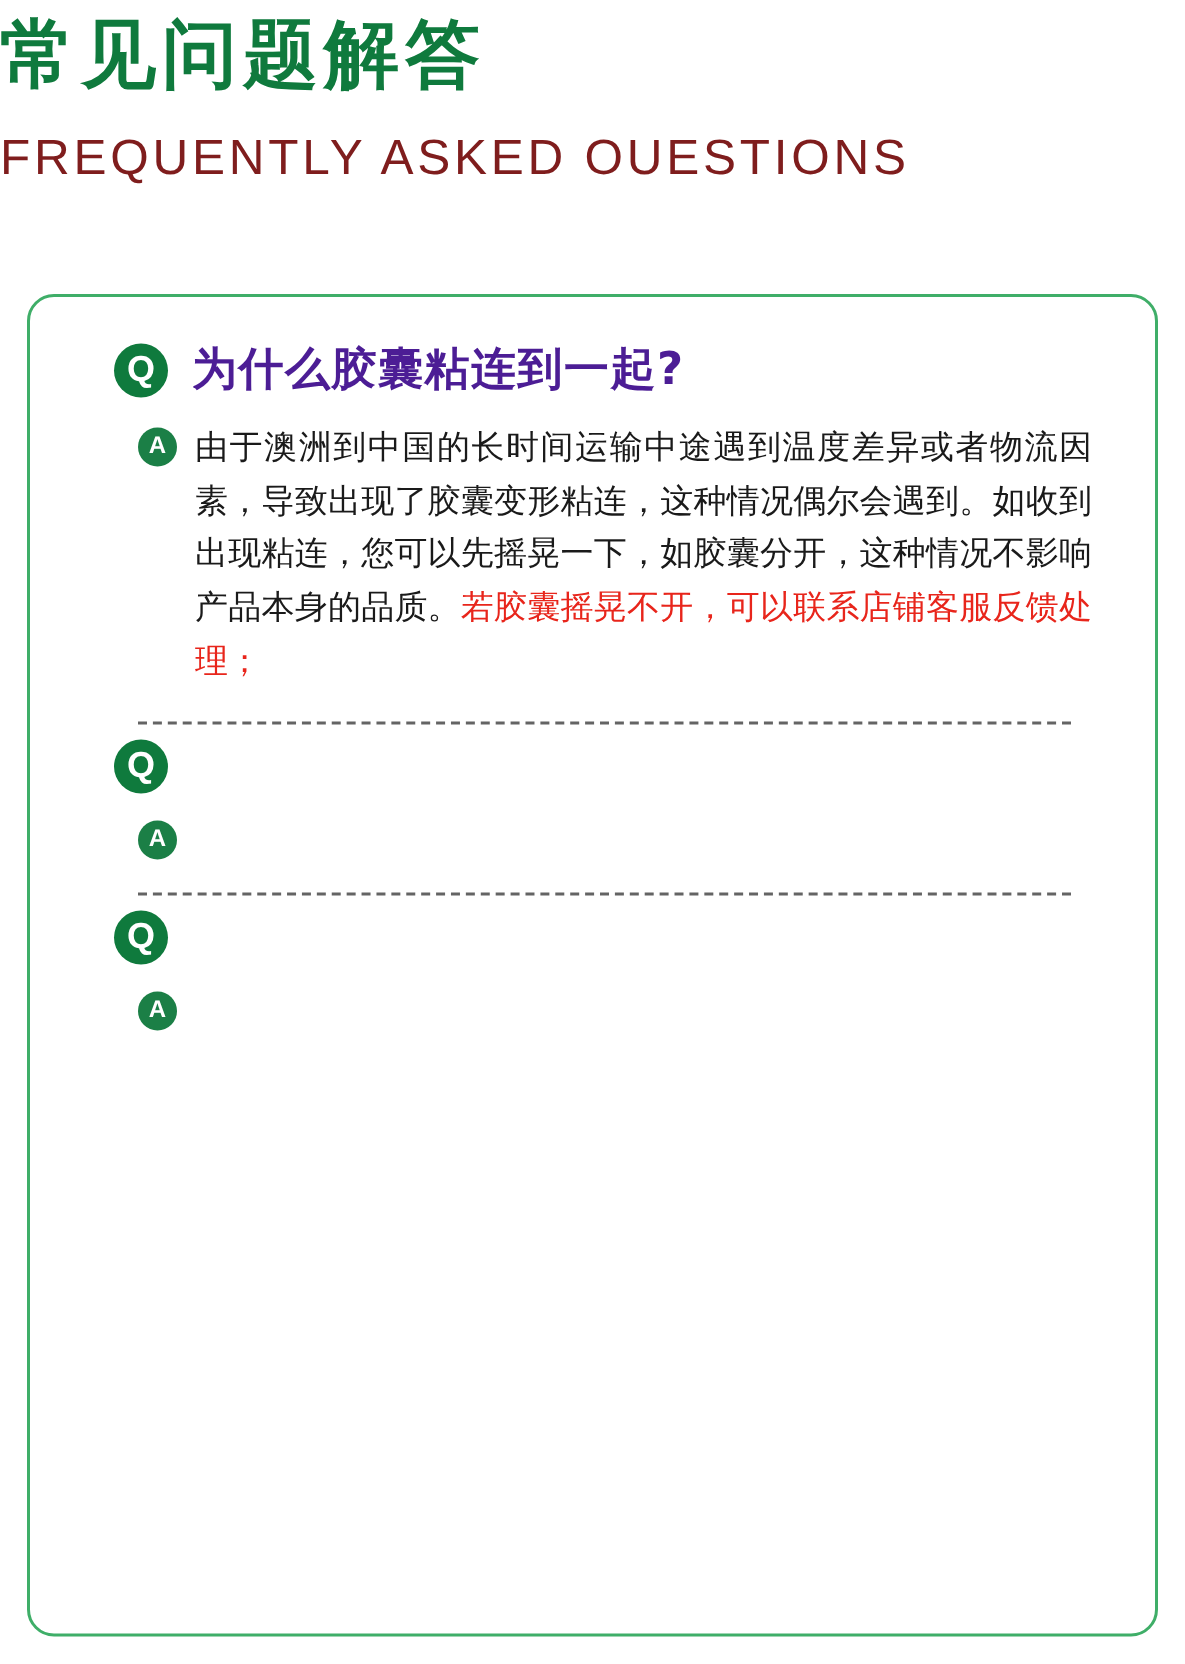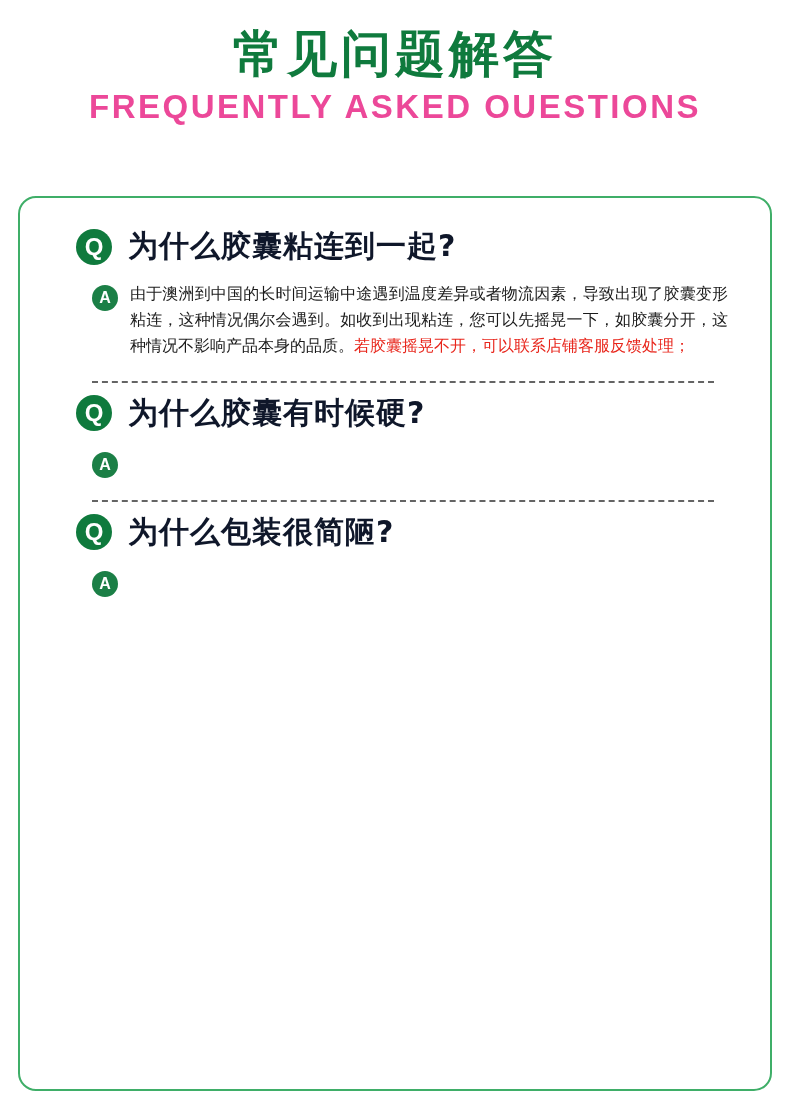--- a/index.html
+++ b/index.html
@@ -14,38 +14,38 @@
     color: #222222;
     overflow: hidden;
   }
   .page {
     position: relative;
     width: 790px;
     height: 1109px;
     box-sizing: border-box;
   }
   .header {
-    text-align: center;
-    padding-top: 26px;
+    text-align: left;
+    padding-top: 8px;
   }
   .header-title-cn {
     font-size: 50px;
     font-weight: bold;
     color: #0f7a3d;
     letter-spacing: 4px;
     line-height: 1.15;
     font-family: "DejaVu Sans", "Liberation Sans", sans-serif;
   }
   .header-title-en {
-    margin-top: 4px;
+    margin-top: 20px;
     font-size: 33px;
-    color: #ec4899;
+    color: #7f1d1d;
     letter-spacing: 2.5px;
     font-family: "Liberation Sans", sans-serif;
-    font-weight: 700;
+    font-weight: 400;
   }
   .faq-box {
     position: absolute;
     left: 18px;
     top: 196px;
     width: 754px;
     height: 895px;
     border: 2px solid #3fae68;
     border-radius: 18px;
     box-sizing: border-box;
@@ -77,33 +77,33 @@
   .badge.a {
     width: 26px;
     height: 26px;
     font-size: 16px;
     background: #1b7f46;
     margin-top: 4px;
   }
   .q-text {
     font-size: 30px;
     font-weight: bold;
-    color: #0f172a;
+    color: #4c1d95;
     letter-spacing: 1px;
     font-family: "DejaVu Sans", "Liberation Sans", sans-serif;
   }
   .a-row {
     display: flex;
     gap: 12px;
     padding-left: 46px;
     padding-right: 16px;
     margin-top: 14px;
   }
   .a-text {
-    font-size: 16px;
+    font-size: 22px;
     line-height: 1.62;
     color: #1a1a1a;
     font-family: "DejaVu Sans", "Liberation Sans", sans-serif;
     text-align: justify;
   }
   .hl {
     color: #e8251b;
   }
   .divider {
     margin: 22px 30px 0 46px;
@@ -135,33 +135,31 @@
           <span>由于澳洲到中国的长时间运输中途遇到温度差异或者物流因素，导致出现了胶囊变形粘连，这种情况偶尔会遇到。如收到出现粘连，您可以先摇晃一下，如胶囊分开，这种情况不影响产品本身的品质。</span><span class="hl">若胶囊摇晃不开，可以联系店铺客服反馈处理；</span>
         </div>
       </div>
     </div>
 
     <div class="divider"></div>
 
     <div class="qa-block">
       <div class="q-row">
         <div class="badge">Q</div>
-        <div class="q-text">为什么胶囊有时候硬?</div>
       </div>
       <div class="a-row">
         <div class="badge a">A</div>
       </div>
     </div>
 
     <div class="divider"></div>
 
     <div class="qa-block">
       <div class="q-row">
         <div class="badge">Q</div>
-        <div class="q-text">为什么包装很简陋?</div>
       </div>
       <div class="a-row">
         <div class="badge a">A</div>
       </div>
     </div>
 
   </div>
 </div>
 
 </body></html>

